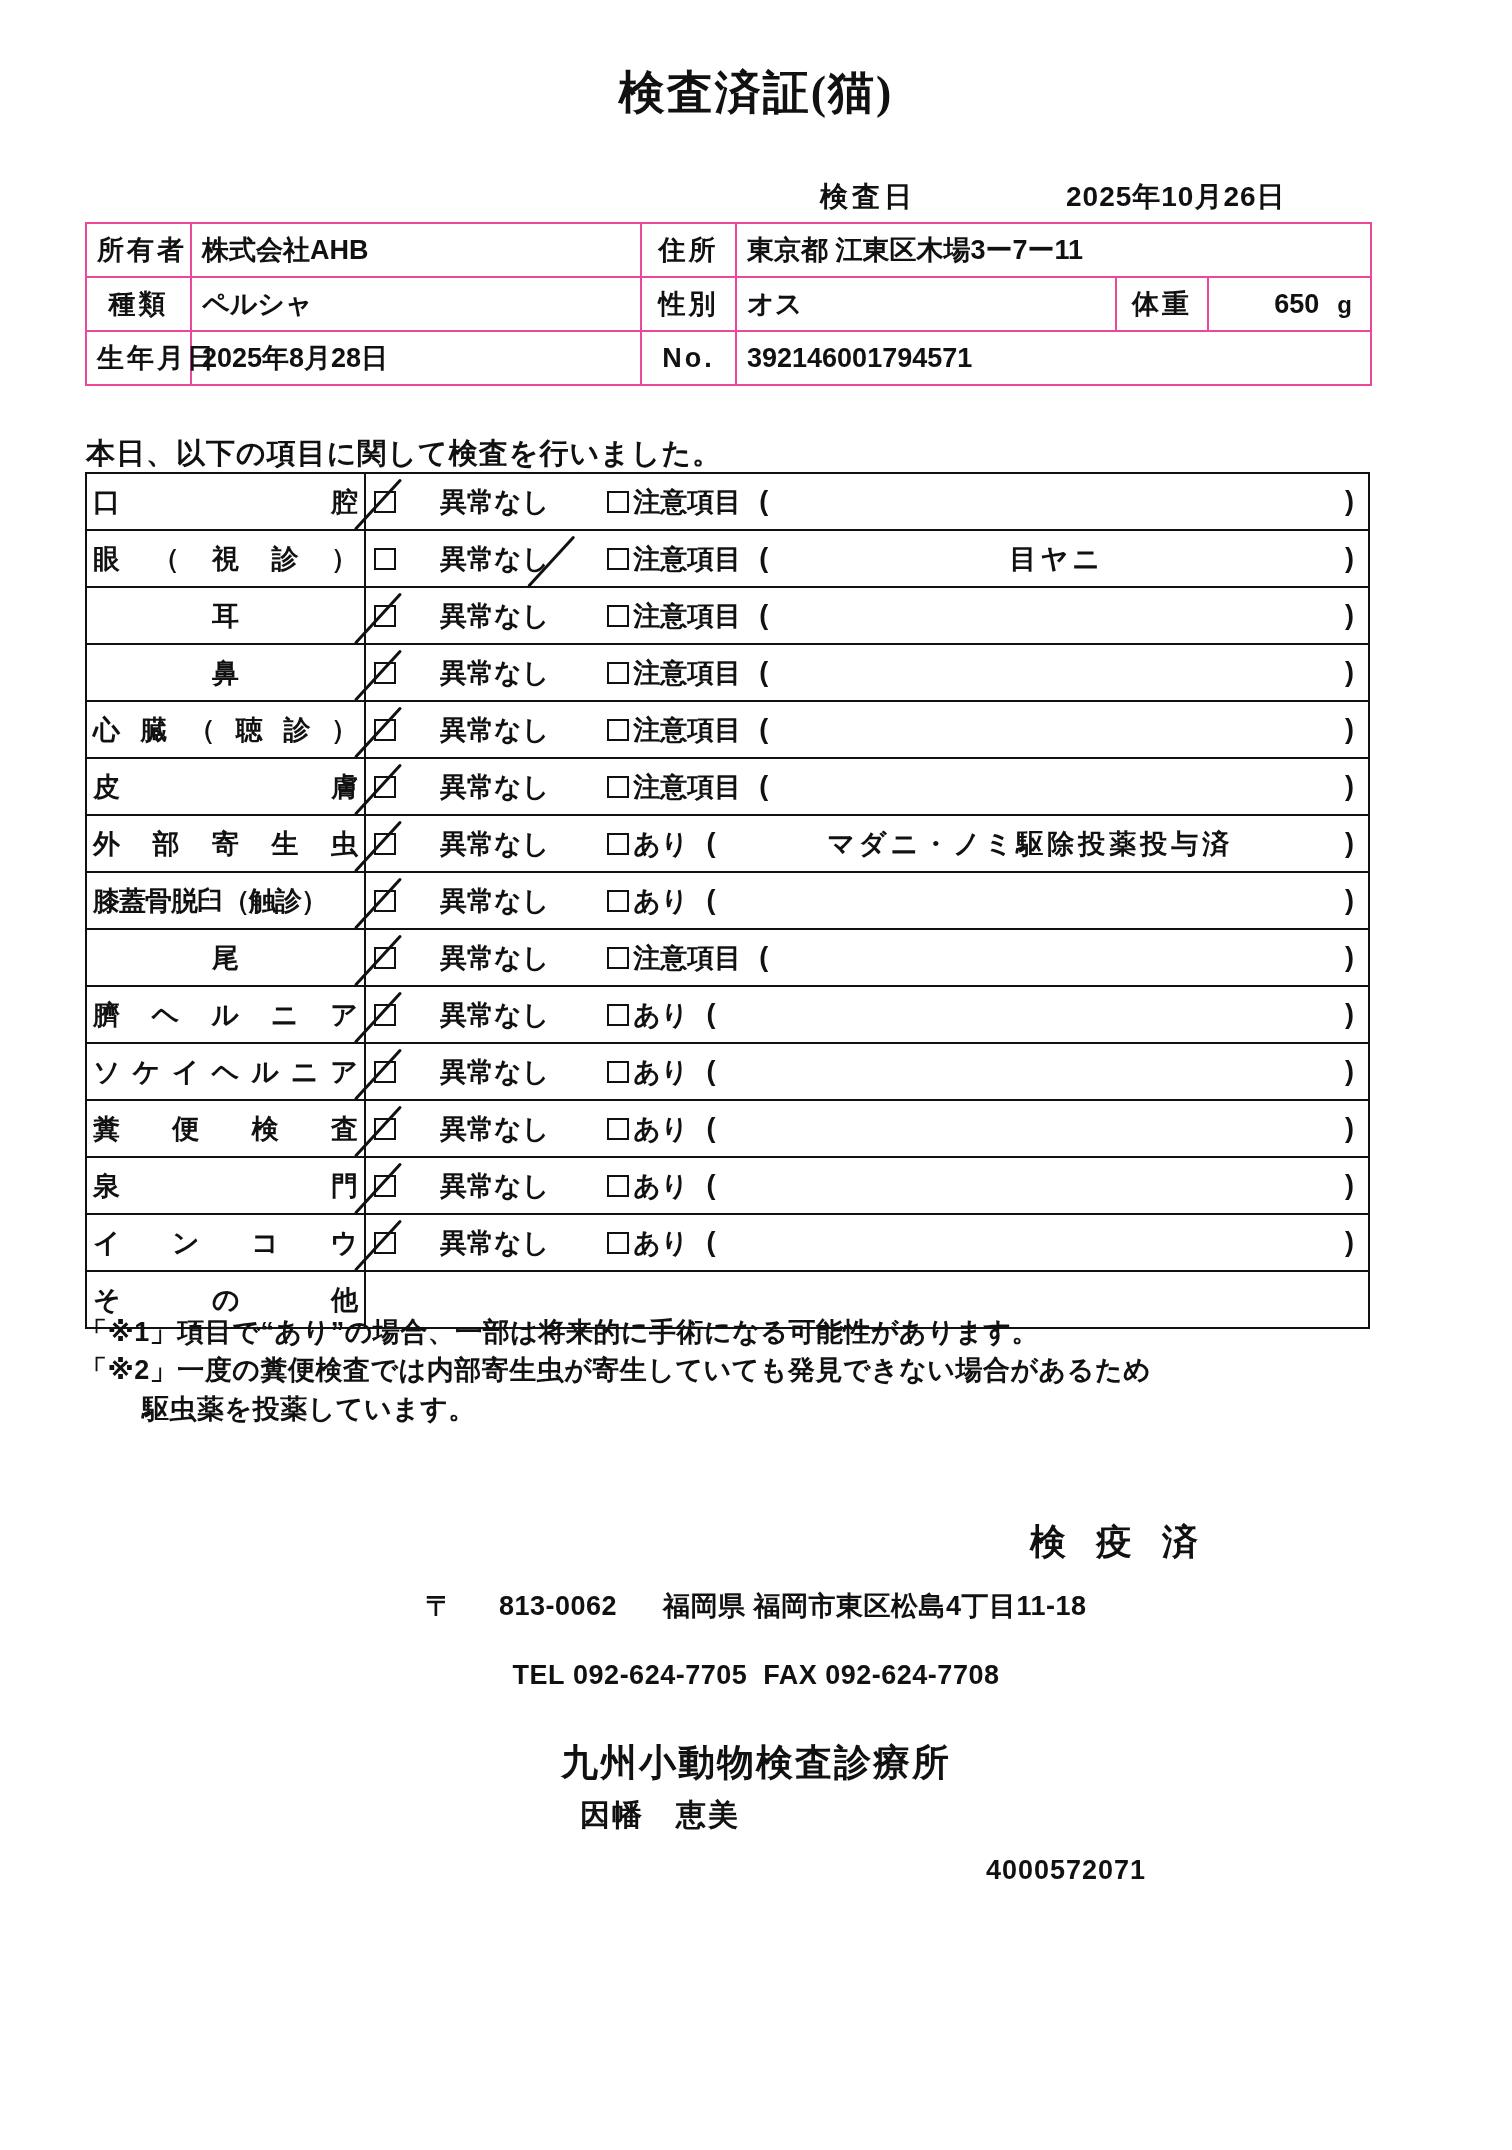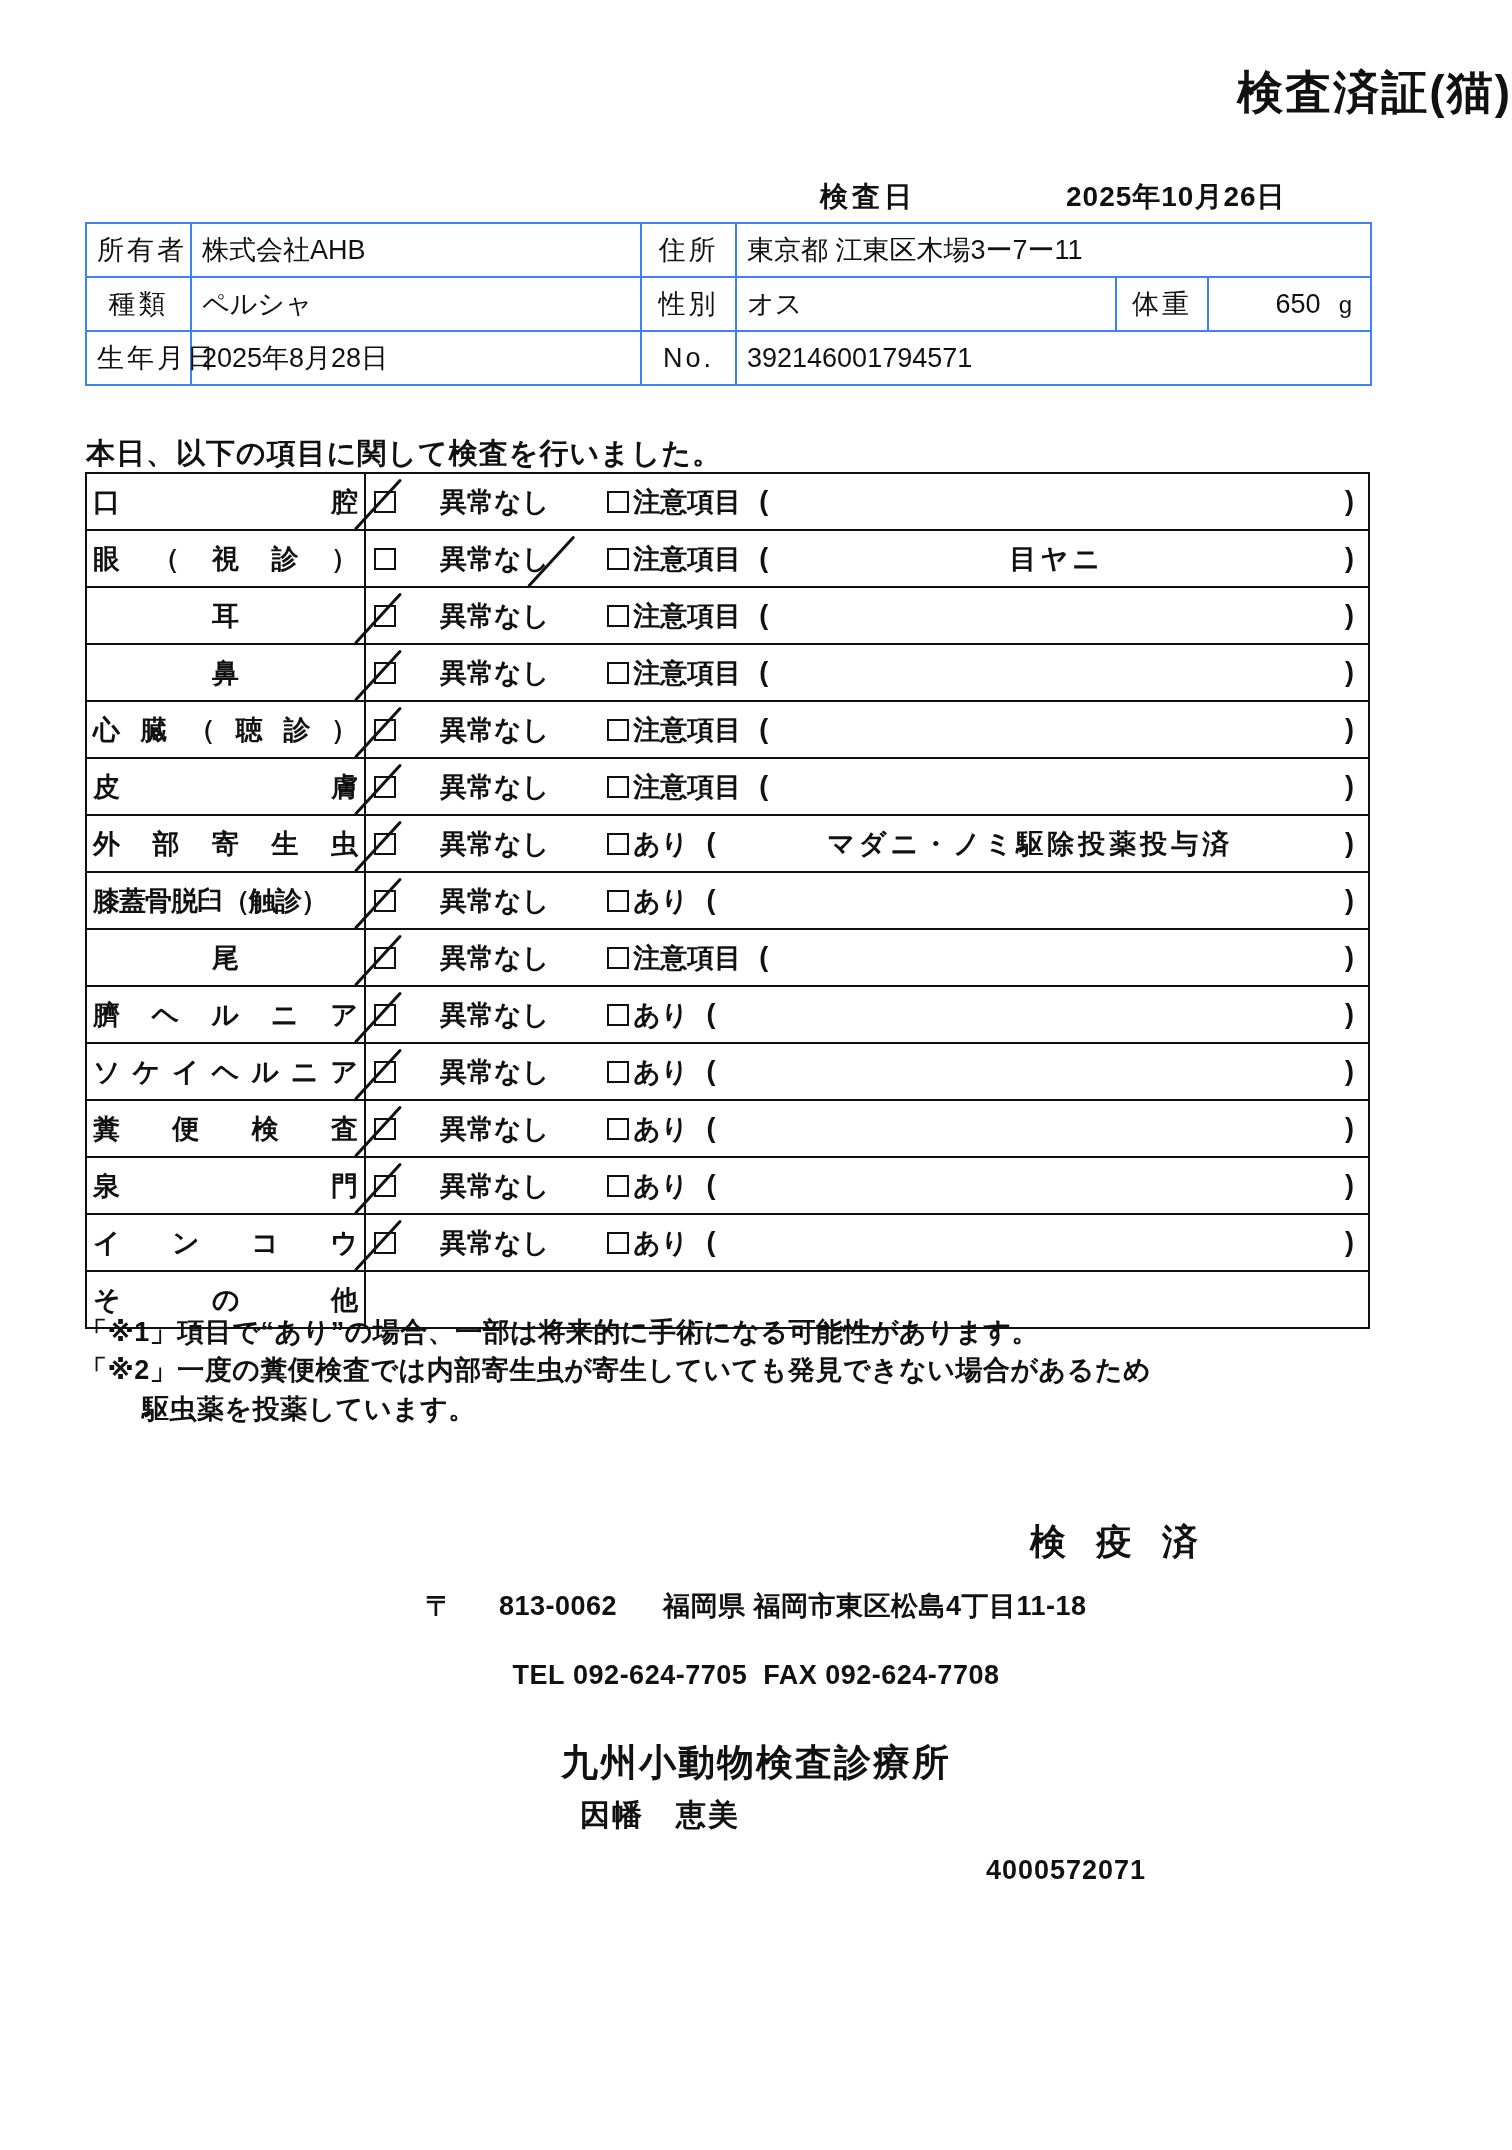--- a/index.html
+++ b/index.html
@@ -20,24 +20,25 @@
     inset: 0;
     padding: 0;
   }
 
   
   .doc-title {
     position: absolute;
     top: 62px;
     left: 0;
     width: 1512px;
-    text-align: right;
+    text-align: center;
     font-size: 46px;
     font-weight: 700;
     letter-spacing: 2px;
+    font-family: Liberation Serif, serif;
   }
 
   
   .date-row {
     position: absolute;
     top: 178px;
     left: 820px;
     width: 560px;
     display: flex;
     align-items: baseline;
@@ -53,24 +54,24 @@
   
   .hdr-table {
     position: absolute;
     left: 85px;
     top: 222px;
     width: 1285px;
     border-collapse: collapse;
     table-layout: fixed;
   }
   .hdr-table td {
-    border: 2px solid #3b82f6;
+    border: 2px solid #ec4899;
     height: 52px;
     font-size: 27px;
-    font-weight: 400;
+    font-weight: 700;
     padding: 0 10px;
     vertical-align: middle;
     white-space: nowrap;
   }
   .hdr-table td.lbl {
     text-align: center;
     letter-spacing: 3px;
   }
   .hdr-table td.val {
     text-align: left;

